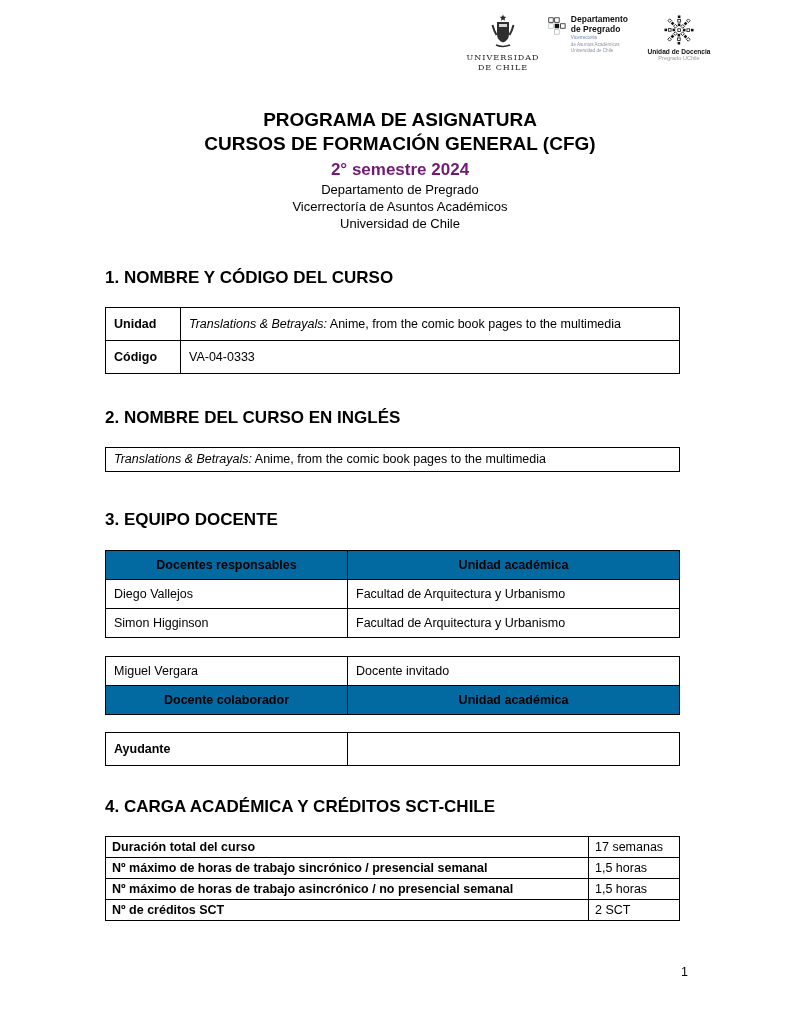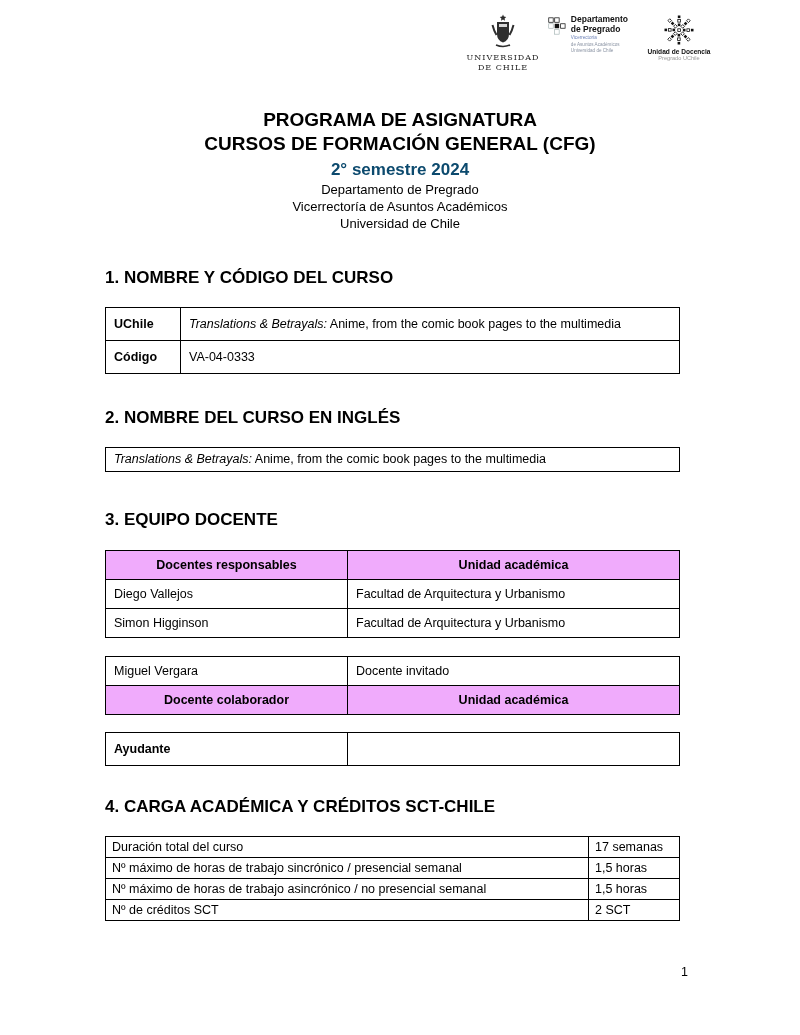--- a/index.html
+++ b/index.html
@@ -21,21 +21,21 @@
   .pg-bold { font-weight:700; font-size:8.5px; line-height:9.5px; color:#111; }
   .pg-sub  { font-size:4.6px; line-height:5.6px; color:#8a93a3; margin-top:1px; }
   .pg-blue { color:#6d82b8; }
   .logo-docencia { width:70px; display:flex; flex-direction:column; align-items:center; }
   .dc-bold { margin-top:2px; font-weight:700; font-size:6.6px; color:#111; white-space:nowrap; }
   .dc-sub  { font-size:5.6px; color:#9a9a9a; }
 
   
   .title-block { padding-top:108px; text-align:center; }
   .doc-title { font-size:19px; font-weight:700; line-height:24px; }
-  .doc-semester { font-size:17px; font-weight:700; color:#0c4a6e; line-height:22px; margin-top:3px; }
+  .doc-semester { font-size:17px; font-weight:700; color:#701a75; line-height:22px; margin-top:3px; }
   .doc-sub { font-size:13px; line-height:17px; }
   .doc-sub:first-of-type { margin-top:5px; }
 
   
   .content { margin-left:105px; width:575px; }
   .sec-heading { font-size:17px; font-weight:700; }
   .sh-1 { margin-top:36px; }
   .sh-2 { margin-top:34px; }
   .sh-3 { margin-top:38px; }
   .sh-4 { margin-top:31px; }
@@ -45,32 +45,32 @@
   .it { font-style:italic;text-align:right; }
   .lbl { font-weight:700; }
 
   .tbl-s1 { margin-top:19px; }
   .tbl-s1 td { padding:9px 8px; }
   .tbl-s1 td:first-child { width:75px; }
 
   .single-box { margin-top:19px; border:1px solid #000; padding:4px 8px; font-size:12.5px; line-height:15px; }
 
   .tbl-eq { margin-top:20px; }
-  .tbl-eq th { background:#f0abfc; font-weight:700; text-align:center; padding:7px 6px; }
+  .tbl-eq th { background:#0369a1; font-weight:700; text-align:center; padding:7px 6px; }
   .tbl-eq td { padding:7px 8px; text-align:left; }
   .tbl-eq th:first-child, .tbl-eq td:first-child { width:242px; }
   .tbl-gap { margin-top:18px; }
 
   .tbl-ay { margin-top:17px; }
   .tbl-ay td { padding:9px 8px; }
   .tbl-ay td:first-child { width:242px; font-weight:700; }
 
   .tbl-s4 { margin-top:19px; }
   .tbl-s4 td { padding:2.5px 6px; line-height:15px; }
-  .tbl-s4 td:first-child { width:483px; font-weight:400;margin-top:8px; }
+  .tbl-s4 td:first-child { width:483px; font-weight:700;margin-top:8px; }
 
   .page-number { position:absolute; top:965px; right:112px; font-size:12.5px; }
 </style>
 </head>
 <body>
 
 <div class="page">
 
   <div class="logo-strip">
 
@@ -166,21 +166,21 @@
     <div class="doc-sub">Vicerrectoría de Asuntos Académicos</div>
     <div class="doc-sub">Universidad de Chile</div>
   </div>
 
   <div class="content">
 
     <div class="sec-heading sh-1">1. NOMBRE Y CÓDIGO DEL CURSO</div>
     <table class="tbl-s1">
       <tbody>
           <tr>
-        <td class="lbl">UChile</td>
+        <td class="lbl">Unidad</td>
         <td><span class="it">Translations &amp; Betrayals:</span><span> Anime, from the comic book pages to the multimedia</span></td>
       </tr>
       <tr>
         <td class="lbl">Código</td>
         <td>VA-04-0333</td>
       </tr>
     </tbody>
       </table>
 
     <div class="sec-heading sh-2">2. NOMBRE DEL CURSO EN INGLÉS</div>

